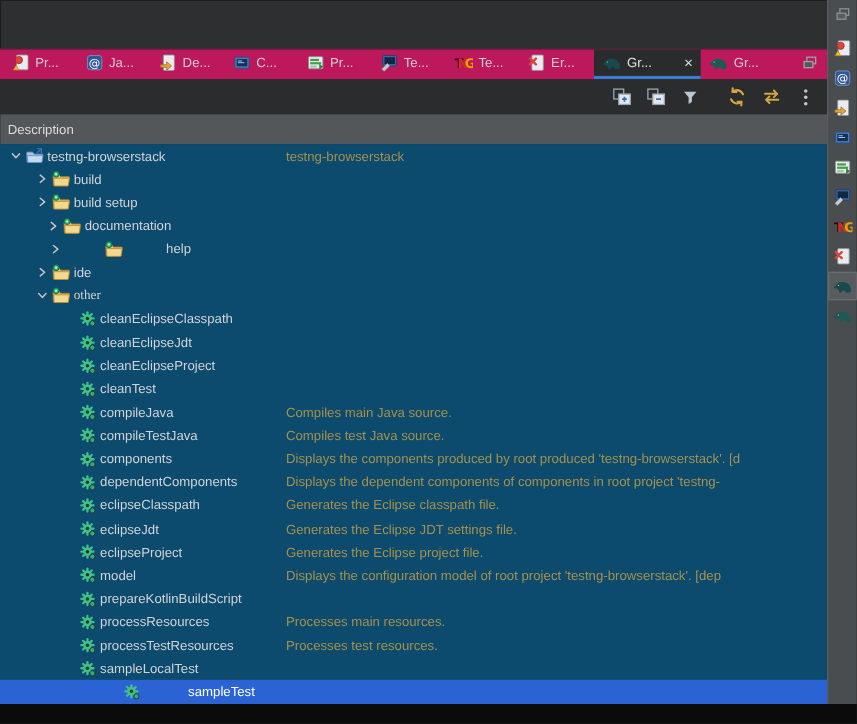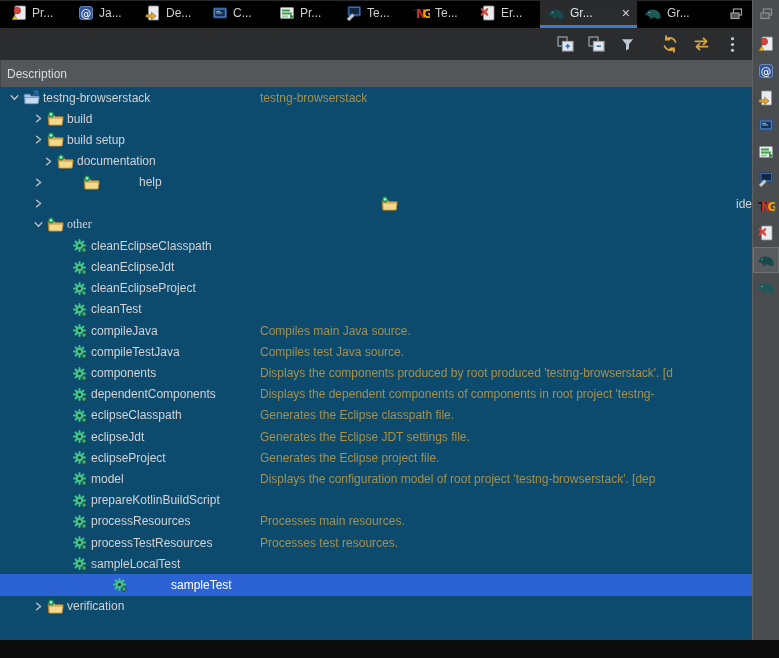--- a/index.html
+++ b/index.html
@@ -3,22 +3,22 @@
 <meta charset="utf-8">
 <style>
   html,body{margin:0;padding:0;background:#222;}
   .app{position:relative;width:779px;height:658px;background:#2d2f31;
        font-family:"Liberation Sans",sans-serif;overflow:hidden;
        box-shadow:inset 0 0 0 1px #1c1d1e;}
   .cols{display:flex;height:640px;}
   .left{width:752px;display:flex;flex-direction:column;min-width:0;}
 
   
-  .tabbar{height:28px;background:#000000;border-top:1px solid #26282a;
-          display:flex;align-items:stretch;padding-left:4px;box-sizing:border-box;}
+  .tabbar{height:28px;background:#be185d;border-top:1px solid #26282a;
+          display:flex;align-items:stretch;padding-left:4px;box-sizing:border-box;margin-top:44px;}
   .tab{display:flex;align-items:center;gap:5px;padding:0 7px;font-size:12px;
        color:#cdced0;width:67px;box-sizing:border-box;overflow:hidden;
        border-bottom:3px solid transparent;cursor:default;flex:none;}
   .tab.active{width:97px;background:#292b2d;border-bottom-color:#3d7ad1;color:#e2e3e4;}
   .tab .x{margin-left:auto;font-size:14px;line-height:1;color:#d6d7d8;}
   .tab .icon, .tbtn .icon, .side-slot .icon, .chev .icon, .kicon .icon{display:flex;align-items:center;justify-content:center;}
   .winbtn{margin-left:auto;align-self:center;margin-right:9px;}
 
   
   .toolbar{height:32px;background:#2a2c2e;display:flex;align-items:center;
@@ -307,42 +307,42 @@
                   <path d="M2 4 h5 l1.6 2 H16.4 a0.8 0.8 0 0 1 0.8 0.9 l-1 7.2 a1 1 0 0 1 -1 0.9 H2.6 a1 1 0 0 1 -1 -0.9 L1.2 4.9 A0.9 0.9 0 0 1 2 4 z" fill="#eac268" stroke="#a87e2e" stroke-width="0.9"></path>
                   <path d="M1.8 7.5 H17 l-0.9 6.6 a1 1 0 0 1 -1 0.9 H3.3 a1 1 0 0 1 -1 -0.9 z" fill="#f3d98c" stroke="#a87e2e" stroke-width="0.7"></path>
                   <circle cx="4.2" cy="3.6" r="2.9" fill="#2fb878" stroke="#0f6b3e" stroke-width="0.9"></circle>
                   <circle cx="4.2" cy="3.6" r="1.1" fill="#cdeeda"></circle>
                 </svg>
               </span>
             </span>
             <span class="name">documentation</span>
             <span class="desc"></span>
           </div>
-          <div class="row" style="padding-left: 30px; gap: 36px;">
+          <div class="row" style="padding-left: 42px; gap: 36px;">
             <span class="chev">
               <span class="icon">
                 <svg width="9" height="9" viewBox="0 0 9 9">
                   <path d="M2.6 1.2 L6.6 4.5 L2.6 7.8" fill="none" stroke="#c2c3c4" stroke-width="1.4" stroke-linecap="round" stroke-linejoin="round"></path>
                 </svg>
               </span>
             </span>
             <span class="kicon">
               <span class="icon">
                 <svg width="17" height="15" viewBox="0 0 18 16">
                   <path d="M2 4 h5 l1.6 2 H16.4 a0.8 0.8 0 0 1 0.8 0.9 l-1 7.2 a1 1 0 0 1 -1 0.9 H2.6 a1 1 0 0 1 -1 -0.9 L1.2 4.9 A0.9 0.9 0 0 1 2 4 z" fill="#eac268" stroke="#a87e2e" stroke-width="0.9"></path>
                   <path d="M1.8 7.5 H17 l-0.9 6.6 a1 1 0 0 1 -1 0.9 H3.3 a1 1 0 0 1 -1 -0.9 z" fill="#f3d98c" stroke="#a87e2e" stroke-width="0.7"></path>
                   <circle cx="4.2" cy="3.6" r="2.9" fill="#2fb878" stroke="#0f6b3e" stroke-width="0.9"></circle>
                   <circle cx="4.2" cy="3.6" r="1.1" fill="#cdeeda"></circle>
                 </svg>
               </span>
             </span>
             <span class="name">help</span>
             <span class="desc"></span>
           </div>
-          <div class="row" style="padding-left: 30px; justify-content: space-between;">
+          <div class="row" style="padding-left: 30px;">
             <span class="chev">
               <span class="icon">
                 <svg width="9" height="9" viewBox="0 0 9 9">
                   <path d="M2.6 1.2 L6.6 4.5 L2.6 7.8" fill="none" stroke="#c2c3c4" stroke-width="1.4" stroke-linecap="round" stroke-linejoin="round"></path>
                 </svg>
               </span>
             </span>
             <span class="kicon">
               <span class="icon">
                 <svg width="17" height="15" viewBox="0 0 18 16">

